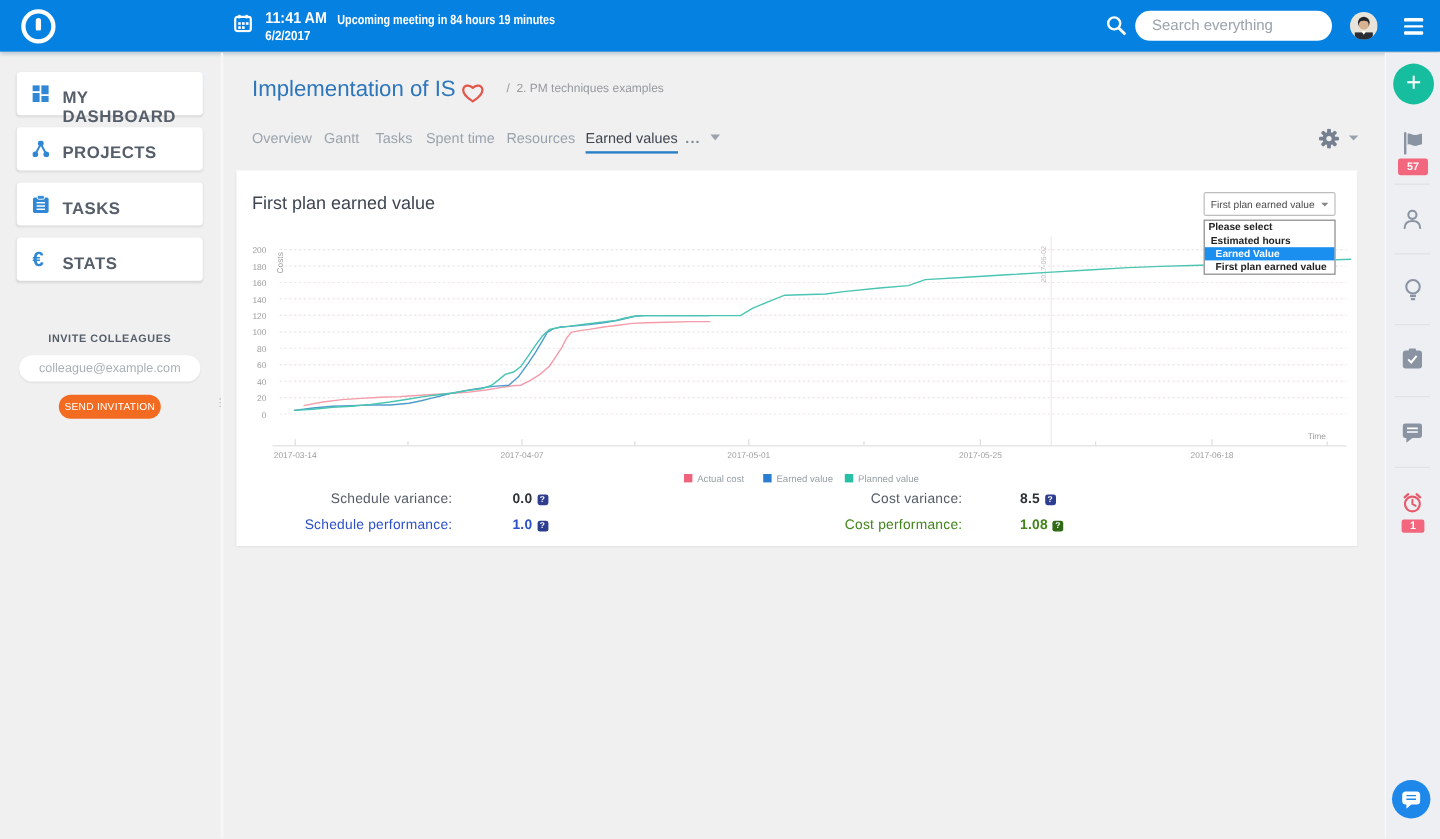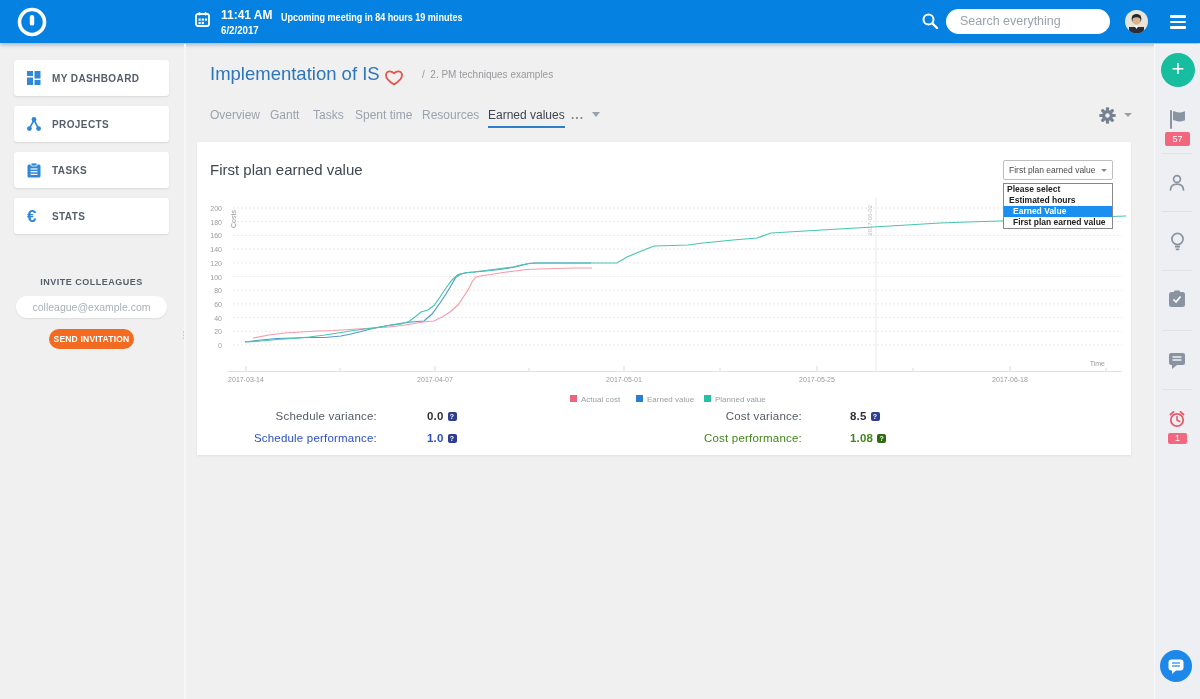--- a/index.html
+++ b/index.html
@@ -15,31 +15,31 @@
 #tb-time { position:absolute; left:221px; top:7px; color:#fff; font-weight:bold; font-size:13px; transform:scaleX(.92); transform-origin:0 0; }
 #tb-date { position:absolute; left:221px; top:24px; color:#fff; font-weight:bold; font-size:11px; transform:scaleX(.88); transform-origin:0 0; }
 #tb-meet { position:absolute; left:281px; top:11px; color:#fff; font-weight:bold; font-size:11px; transform:scaleX(.82); transform-origin:0 0; white-space:nowrap; }
 #search-pill { position:absolute; left:946px; top:9px; width:164px; height:25px; background:#fff; border-radius:13px; }
 #search-pill span { position:absolute; left:14px; top:5px; color:#9aa2ab; font-size:12.5px; }
 #burger div { position:absolute; left:1170px; width:16px; height:2.6px; background:#fff; border-radius:1px; }
 
 
 #rail { position:absolute; right:0; top:44px; width:46px; height:655px; background:#edeff2; border-left:1px solid #f7f8f9; }
 .rail-div { position:absolute; left:1162px; width:30px; height:1px; background:#e0e2e6; }
-.badge { position:absolute; background:#f2677e; color:#fff; font-size:9px; font-weight:normal; text-align:center; border-radius:2px; }
+.badge { position:absolute; background:#f2677e; color:#fff; font-size:9px; font-weight:bold; text-align:center; border-radius:2px; }
 #plus-btn { position:absolute; left:1161px; top:53px; width:34px; height:34px; border-radius:50%; background:#17bd9f; color:#fff; font-size:22px; font-weight:300; text-align:center; line-height:31px; }
 #chat-btn { position:absolute; left:1160px; top:650px; width:32px; height:32px; border-radius:50%; background:#1d87ea; }
 
 
 .side-btn { position:absolute; left:14px; width:155px; height:36px; background:#fff; border-radius:3px; box-shadow:0 1px 2px rgba(0,0,0,.10); }
-.side-btn .lbl { position:absolute; left:38px; top:13px; font-size:10px; font-weight:bold; color:#565e6a; letter-spacing:.4px; }
+.side-btn .lbl { position:absolute; left:38px; top:13px; font-size:14px; font-weight:bold; color:#565e6a; letter-spacing:.4px; }
 .side-btn svg { position:absolute; left:13px; top:11px; }
 #invite-h { position:absolute; left:14px; top:277px; width:155px; text-align:center; font-size:9px; font-weight:bold; color:#565e6a; letter-spacing:.5px; }
 #invite-in { position:absolute; left:16px; top:296px; width:151px; height:22px; background:#fff; border-radius:11px; box-shadow:0 1px 2px rgba(0,0,0,.08); text-align:center; font-size:10.5px; color:#aab0b8; line-height:22px; }
-#invite-btn { position:absolute; left:49px; top:329px; width:85px; height:20px; background:#f36b21; border-radius:10px; color:#fff; font-size:8.5px; font-weight:bold; letter-spacing:.2px; text-align:center; line-height:20px; }
+#invite-btn { position:absolute; left:49px; top:329px; width:85px; height:20px; background:#f36b21; border-radius:10px; color:#fff; font-size:8.5px; font-weight:normal; letter-spacing:.2px; text-align:center; line-height:20px; }
 #drag-dots { position:absolute; left:179px; top:333px; color:#b0b4ba; font-size:9px; line-height:5px; }
 
 
 #ptitle { position:absolute; left:210px; top:63px; font-size:18.5px; color:#2d76bb; }
 #crumb { position:absolute; left:422px; top:69px; font-size:10px; color:#97999d; }
 #tabs span { position:absolute; top:108px; font-size:12px; color:#9aa3ad; white-space:nowrap; }
 #tabs .act { color:#3f4650; border-bottom:2px solid #2a80c8; padding-bottom:4px; }
 #caret1 { position:absolute; left:592px; top:112px; width:0; height:0; border-left:4px solid transparent; border-right:4px solid transparent; border-top:5px solid #9aa3ad; }
 
 

